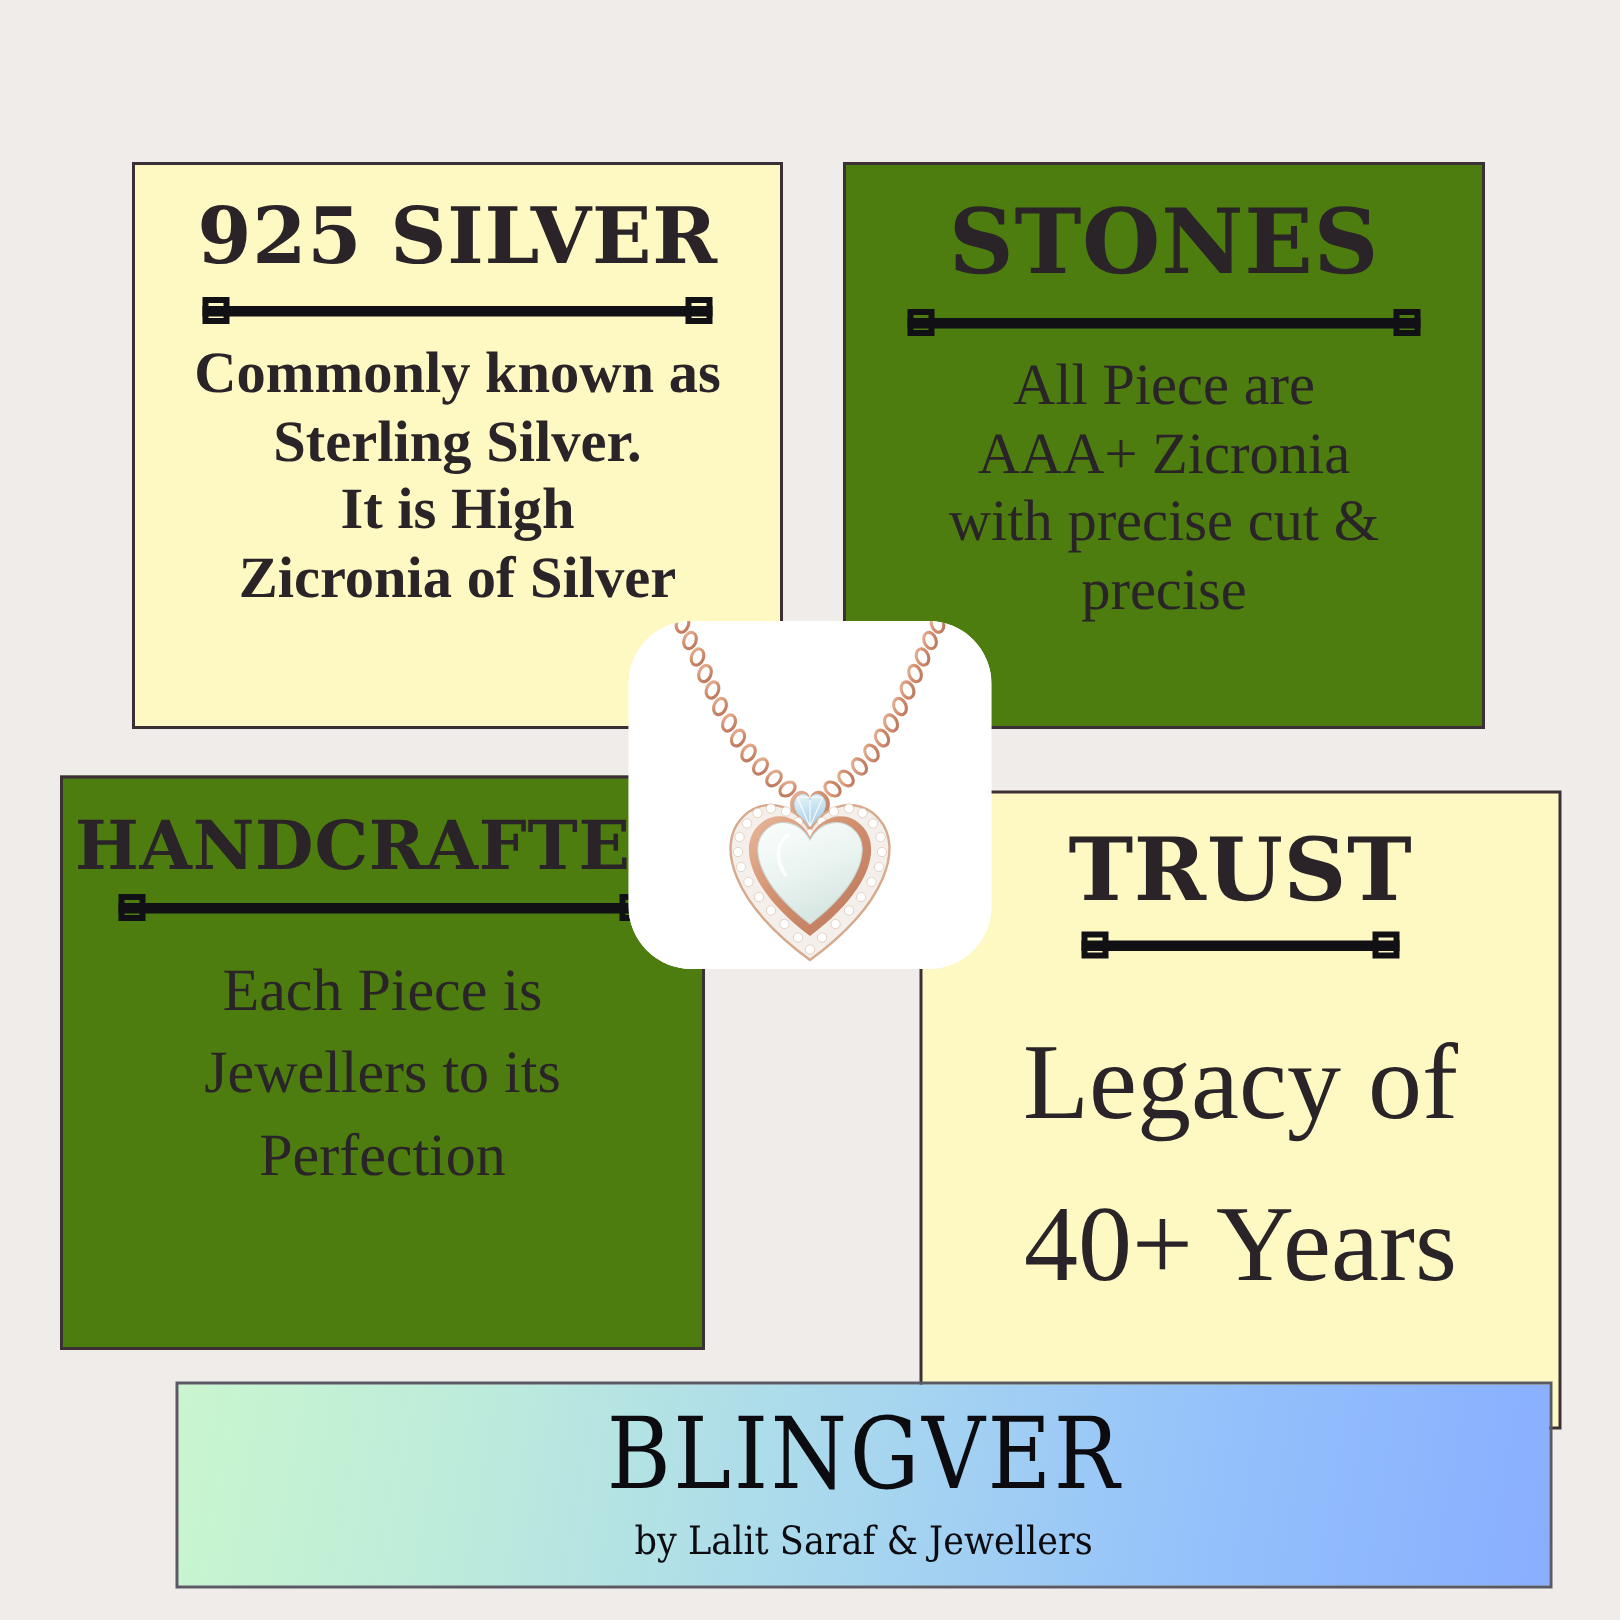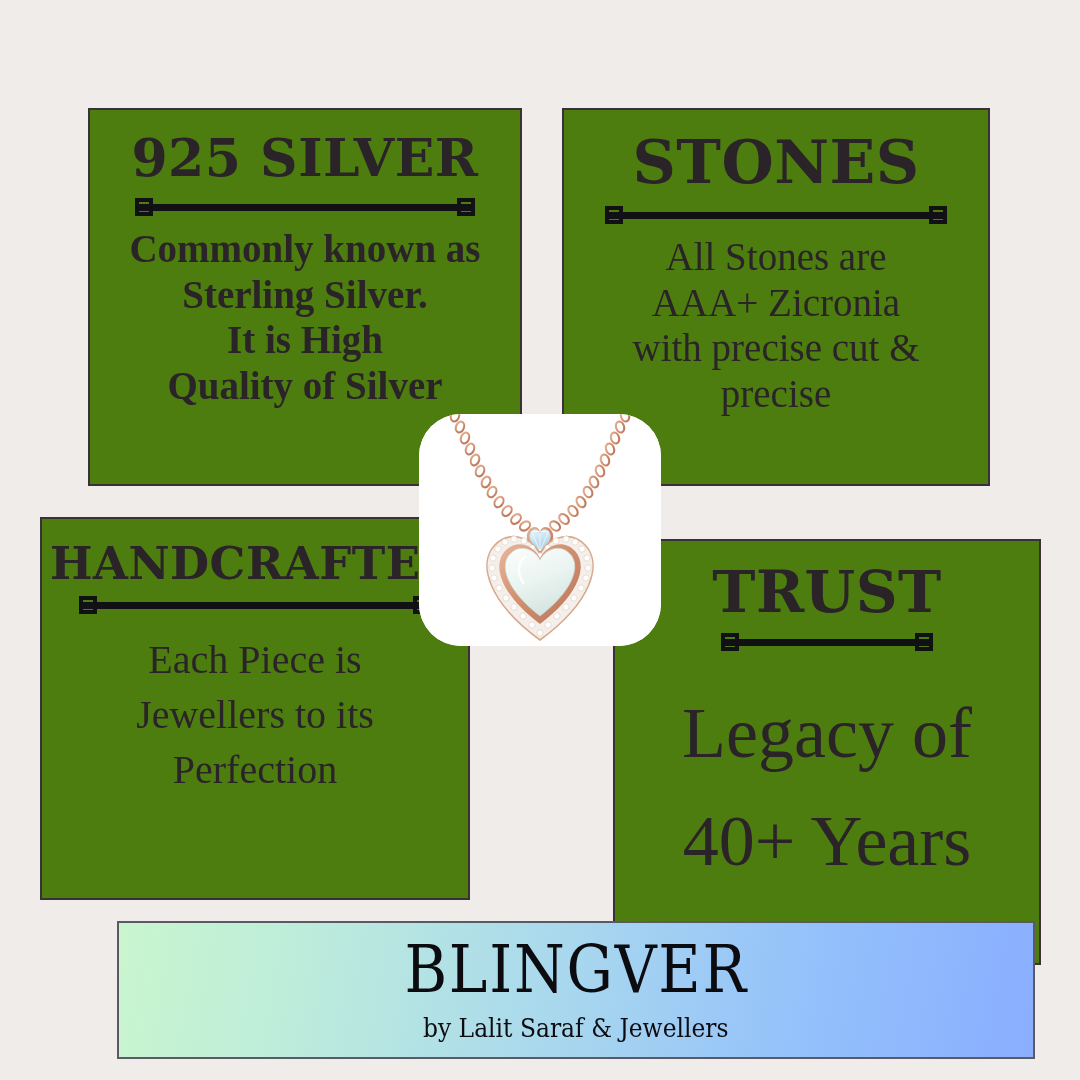--- a/index.html
+++ b/index.html
@@ -13,21 +13,21 @@
 
   
   .card {
     position:absolute;
     border:2px solid #3A3036;
     display:flex;
     flex-direction:column;
     align-items:center;
     padding-top:22px;
   }
-  .card.pink   { background:#4d7c0f; }
+  .card.pink   { background:#fef9c3; }
   .card.purple { background:#4d7c0f; }
 
   .card-title {
     font-family:"DejaVu Serif", serif;
     font-weight:700;
     color:#2A2428;
     letter-spacing:0.5px;
     line-height:1;
     text-align:center;
     white-space:nowrap;
@@ -83,21 +83,21 @@
 
   #card-handcrafted {
     left:40px;  top:517px;  width:430px; height:383px;
   }
   #card-handcrafted .card-title { font-size:45px; }
   #card-handcrafted .divider { width:352px; margin-top:10px; }
   #card-handcrafted .divider .bar { width:352px; }
   #card-handcrafted .card-body { font-size:40px; line-height:1.38; padding-top:8px;}
 
   #card-trust {
-    left:613px; top:527px;  width:428px; height:426px;margin-top:12px;
+    left:613px; top:527px;  width:428px; height:426px;
   }
   #card-trust .card-title { font-size:58px; }
   #card-trust .divider { width:212px; margin-top:12px; }
   #card-trust .divider .bar { width:212px; }
   #card-trust .card-body { font-size:72px; line-height:1.5; padding-top:18px;}
 
   
   #product-tile {
     position:absolute;
     left:419px; top:414px;
@@ -147,33 +147,33 @@
     <div class="card-title">925 SILVER</div>
     <div class="divider">
       <span class="bar"></span>
       <span class="cap left"></span>
       <span class="cap right"></span>
     </div>
     <div class="card-body">
       <span class="ln">Commonly known as</span>
       <span class="ln">Sterling Silver.</span>
       <span class="ln">It is High</span>
-      <span class="ln">Quality of Silver</span>
+      <span class="ln">Zicronia of Silver</span>
     </div>
   </div>
 
   <div class="card purple" id="card-stones">
     <div class="card-title">STONES</div>
     <div class="divider">
       <span class="bar"></span>
       <span class="cap left"></span>
       <span class="cap right"></span>
     </div>
     <div class="card-body">
-      <span class="ln">All Stones are</span>
+      <span class="ln">All Piece are</span>
       <span class="ln">AAA+ Zicronia</span>
       <span class="ln">with precise cut &amp;</span>
       <span class="ln">precise</span>
     </div>
   </div>
 
   <div class="card purple" id="card-handcrafted">
     <div class="card-title">HANDCRAFTED</div>
     <div class="divider">
       <span class="bar"></span>

